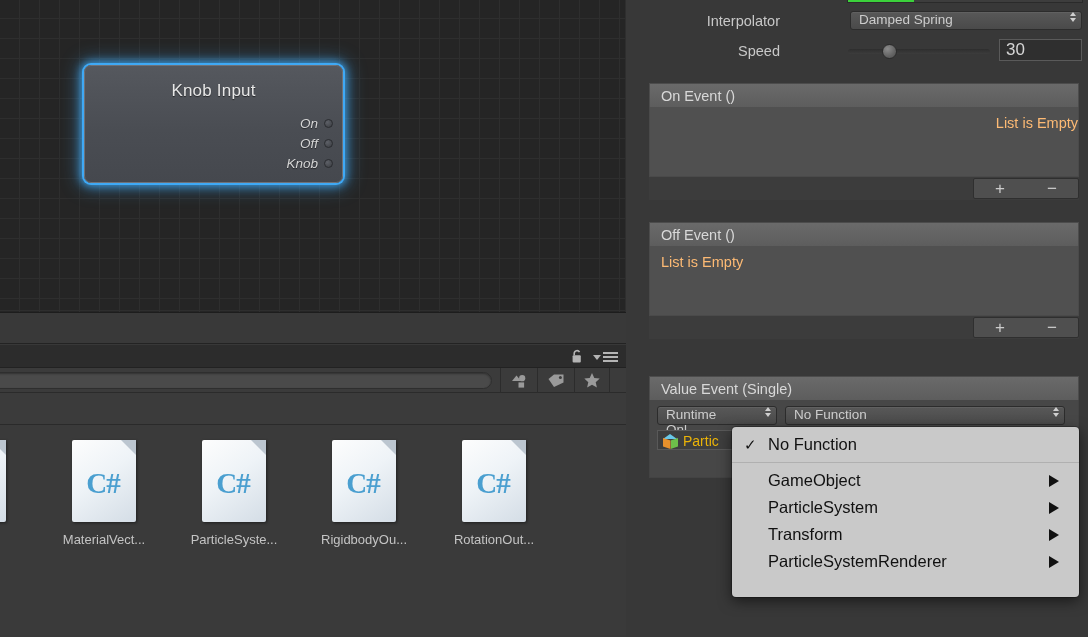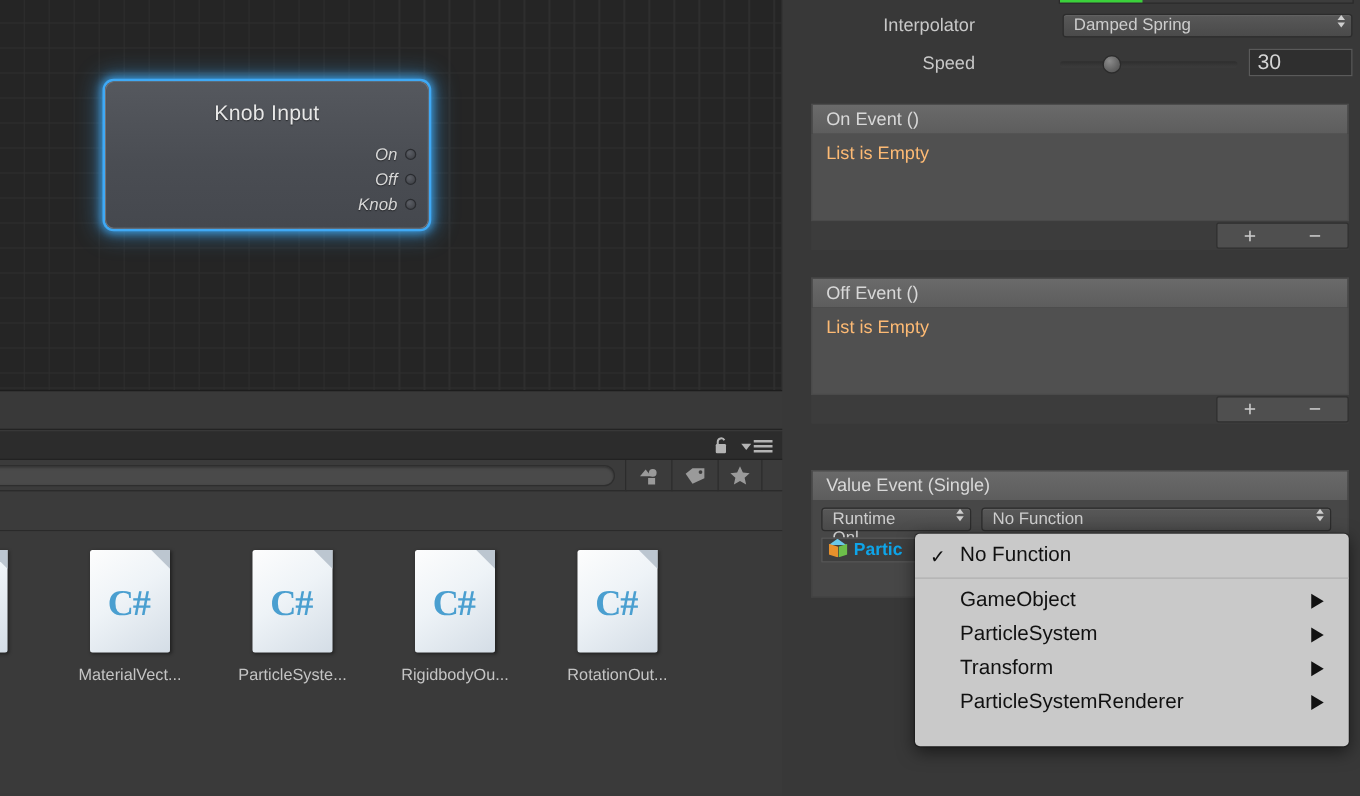--- a/index.html
+++ b/index.html
@@ -218,39 +218,39 @@
   .pm-group {
     width: 106px; height: 21px; background: #4f4f4f;
     border: 1px solid #2f2f2f; border-radius: 2px;
     display: flex;
   }
   .pm-btn {
     flex: 1; display: flex; align-items: center; justify-content: center;
     color: #cccccc; font-size: 17px; line-height: 1;
   }
 
-  #on-event  { top: 83px; }
+  #on-event  { top: 83px; text-align: right; }
   #off-event { top: 222px; }
   #value-event { top: 376px; }
 
   #on-event .event-body, #off-event .event-body { height: 70px; }
 
   #value-body {
     background: #474747; border: 1px solid #434343; border-top: none;
     height: 78px; padding: 6px 7px 0 7px;
   }
   #value-row-1 { display: flex; gap: 8px; }
   #runtime-popup { width: 120px; }
   #function-popup { width: 280px; }
   #value-row-2 { display: flex; gap: 8px; margin-top: 5px; }
   #object-field {
     width: 120px; height: 20px; background: #3e3e3e;
-    border: 1px solid #595959; display: flex; align-items: flex-start;
-    gap: 5px; padding-left: 5px; color: #0ea5e9; font-size: 14px;
-    overflow: hidden; white-space: nowrap; font-weight: bold;
+    border: 1px solid #595959; display: flex; align-items: flex-end;
+    gap: 5px; padding-left: 5px; color: #eab308; font-size: 14px;
+    overflow: hidden; white-space: nowrap;
   }
 
   
   .cube-icon { position: relative; width: 15px; height: 15px; flex: 0 0 auto; }
   .cube-icon .top {
     position: absolute; left: 0; top: 0; width: 0; height: 0;
     border-left: 7.5px solid transparent; border-right: 7.5px solid transparent;
     border-bottom: 5px solid #69c8e8;
   }
   .cube-icon .lft {

